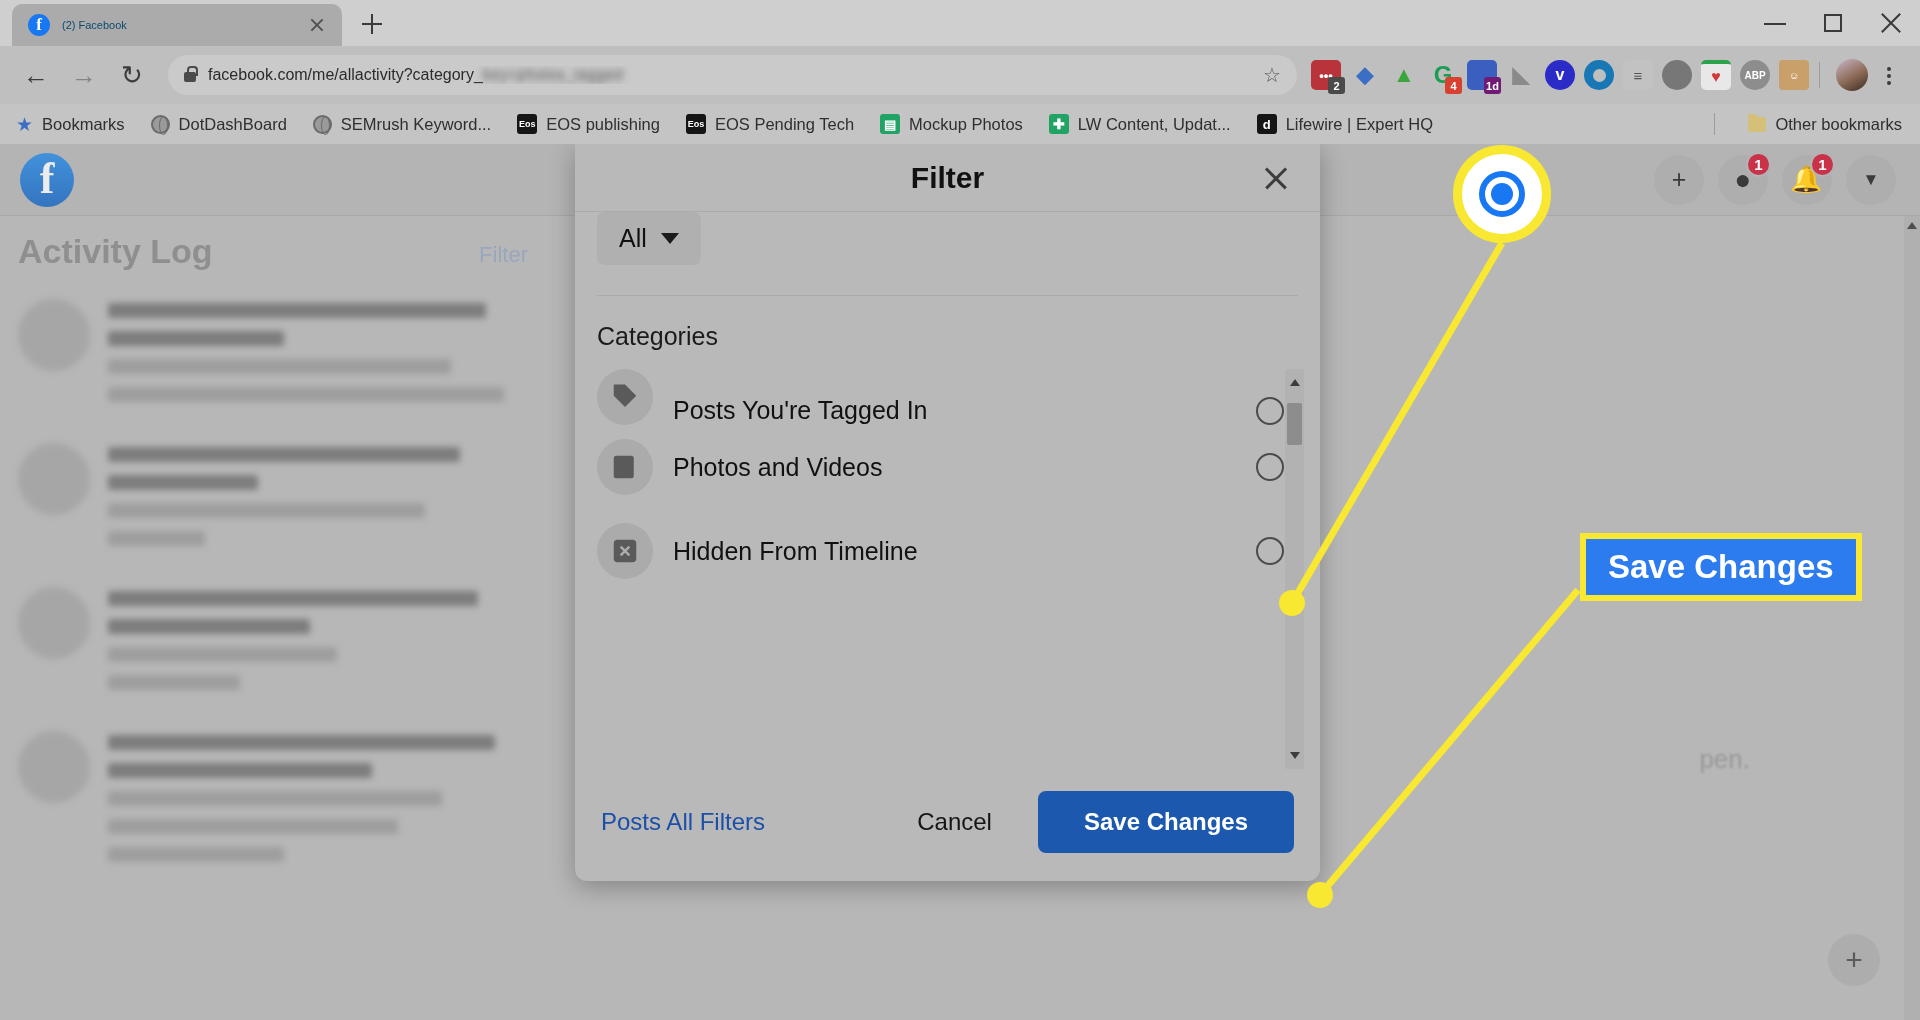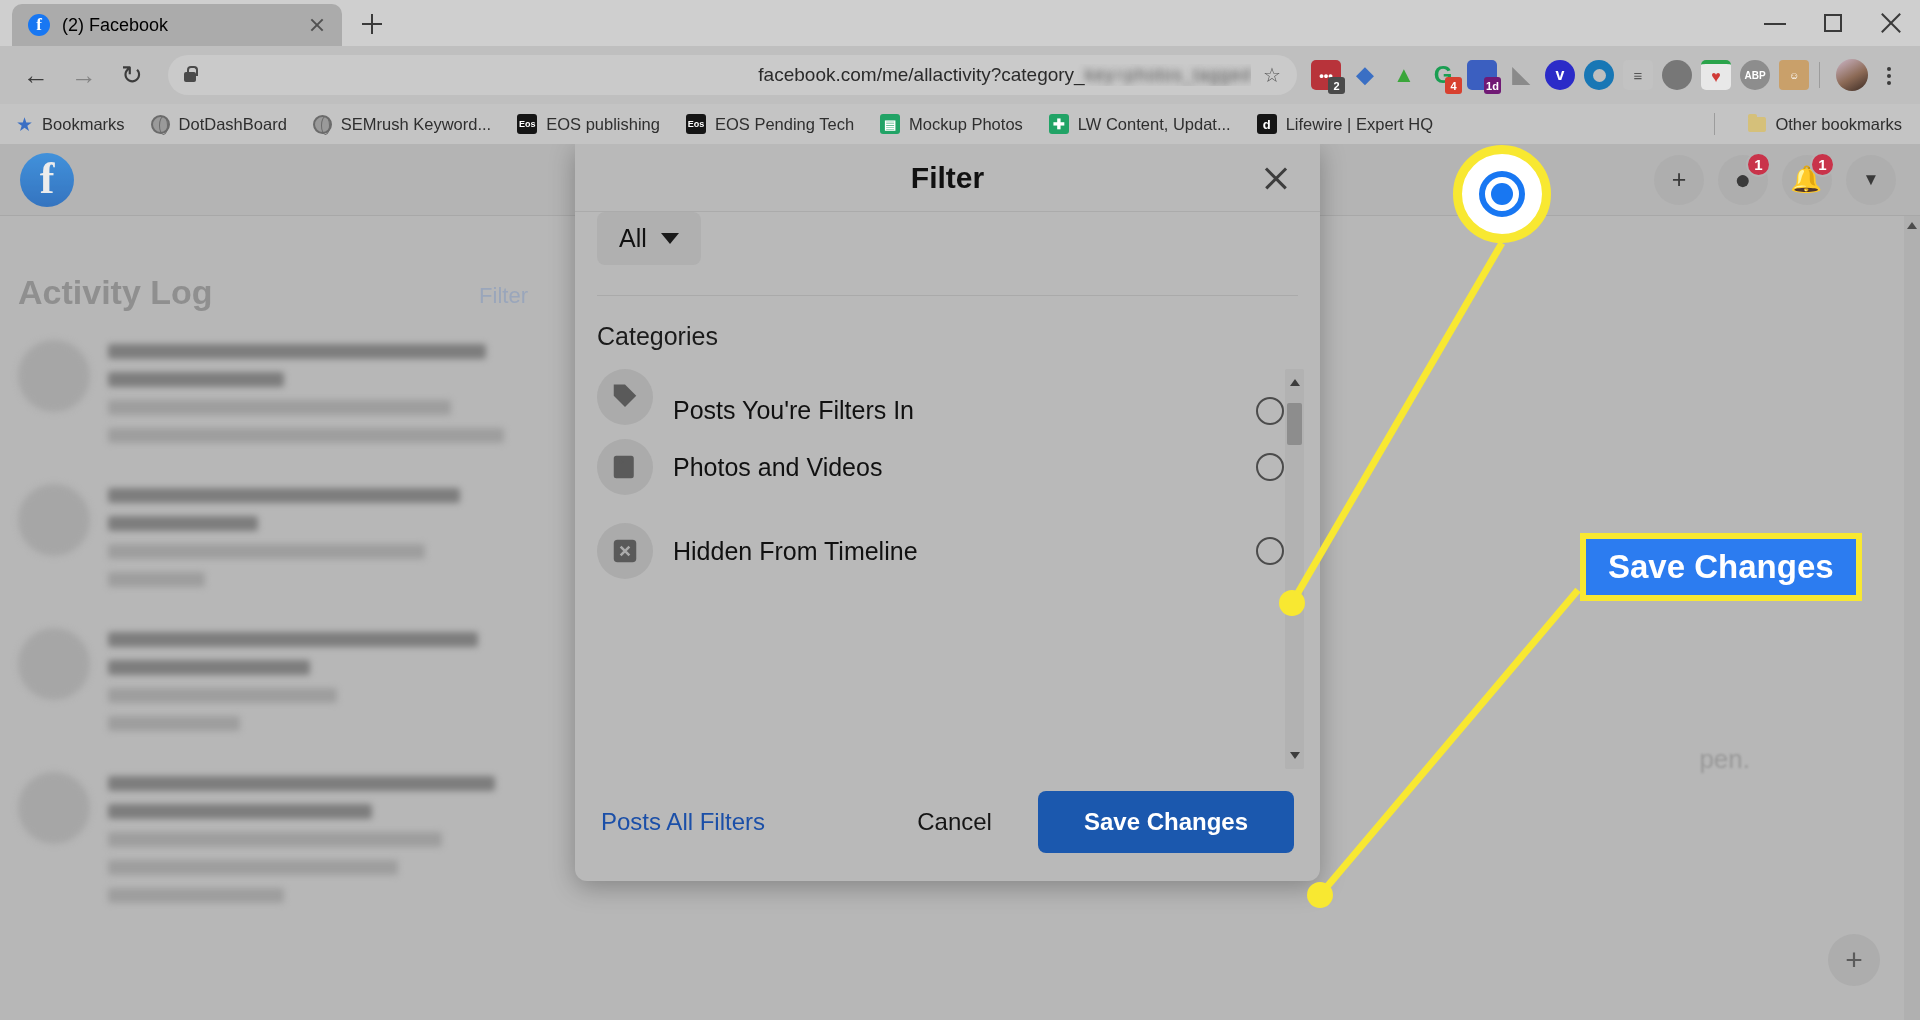--- a/index.html
+++ b/index.html
@@ -24,21 +24,21 @@
     display: flex; align-items: center; padding: 0 12px 0 16px; gap: 12px;
   }
   .tab-favicon {
     width: 22px; height: 22px; border-radius: 50%;
     background: #1877f2; color: #fff;
     font-family: "Liberation Serif", serif; font-weight: bold;
     font-size: 17px; line-height: 21px; text-align: center;
     flex: none;
   }
   .tab-title {
-    flex: 1; font-size: 18px; color: #000000; white-space: nowrap;
+    flex: 1; font-size: 11px; color: #0c4a6e; white-space: nowrap;
     overflow: hidden; text-overflow: ellipsis;
   }
   .tab-close {
     width: 26px; height: 26px; flex: none; position: relative;
     opacity: .75;
   }
   .tab-close::before, .tab-close::after {
     content: ""; position: absolute; left: 5px; top: 12px;
     width: 16px; height: 2px; background: #333;
   }
@@ -85,22 +85,22 @@
   .lock {
     width: 12px; height: 10px; background: #4a4a4a; border-radius: 2px;
     position: relative; flex: none; margin-top: 3px;
   }
   .lock::before {
     content: ""; position: absolute; left: 2.5px; top: -6px;
     width: 7px; height: 8px; border: 2px solid #4a4a4a;
     border-bottom: none; border-radius: 4px 4px 0 0;
   }
   .url {
-    font-size: 19px; color: #2b2b2b; white-space: nowrap;
-    overflow: hidden; flex: 1; text-align: right;
+    font-size: 16px; color: #2b2b2b; white-space: nowrap;
+    overflow: hidden; flex: 1;
   }
   .url .blurred {
     color: transparent; text-shadow: 0 0 7px rgba(70,70,70,.85);
   }
   .star {
     flex: none; font-size: 20px; color: #555; line-height: 1;
   }
   .ext-row { display: flex; align-items: center; gap: 9px; flex: none; }
   .ext {
     width: 30px; height: 30px; border-radius: 5px; position: relative;
@@ -205,21 +205,21 @@
   }
   .nbadge {
     position: absolute; right: -3px; top: -3px; min-width: 25px;
     height: 25px; border-radius: 13px; background: #c9334a; color: #fff;
     font-size: 15px; font-weight: bold; display: flex;
     align-items: center; justify-content: center; padding: 0 6px;
     border: 2px solid #b4b4b4;
   }
 
   
-  .feed { position: absolute; left: 18px; top: 88px; width: 530px; margin-top: 41px; }
+  .feed { position: absolute; left: 18px; top: 88px; width: 530px; }
   .feed-title {
     font-size: 34px; font-weight: bold; color: #8f8f8f;
     filter: blur(0.6px); display: inline-block;
   }
   .feed-filter {
     position: absolute; right: 20px; top: 10px;
     font-size: 22px; color: #9aa6bb; filter: blur(0.6px);
   }
   .feed-item { display: flex; gap: 18px; margin-top: 28px; }
   .feed-av {
@@ -583,21 +583,21 @@
 
         <div class="cat-wrap">
           <div class="cat-list">
 
             <div class="cat-row clip-top">
               <div class="cat-ico">
                 <svg viewBox="0 0 24 24">
                     <path d="M21 11l-9-9H3v9l9 9 9-9z"></path>
                   </svg>
               </div>
-              <div class="cat-name">Posts You're Filters In</div>
+              <div class="cat-name">Posts You're Tagged In</div>
               <div class="radio"></div>
             </div>
 
             <div class="cat-row">
               <div class="cat-ico">
                 <svg viewBox="0 0 24 24">
                     <path d="M5 3h12a2 2 0 012 2v14a2 2 0 01-2 2H5a2 2 0 01-2-2V5a2 2 0 012-2zm2 12l3-4 2.5 3.2L15 12l3 4H7z"></path>
                     <circle cx="9" cy="8" r="1.6"></circle>
                   </svg>
               </div>

